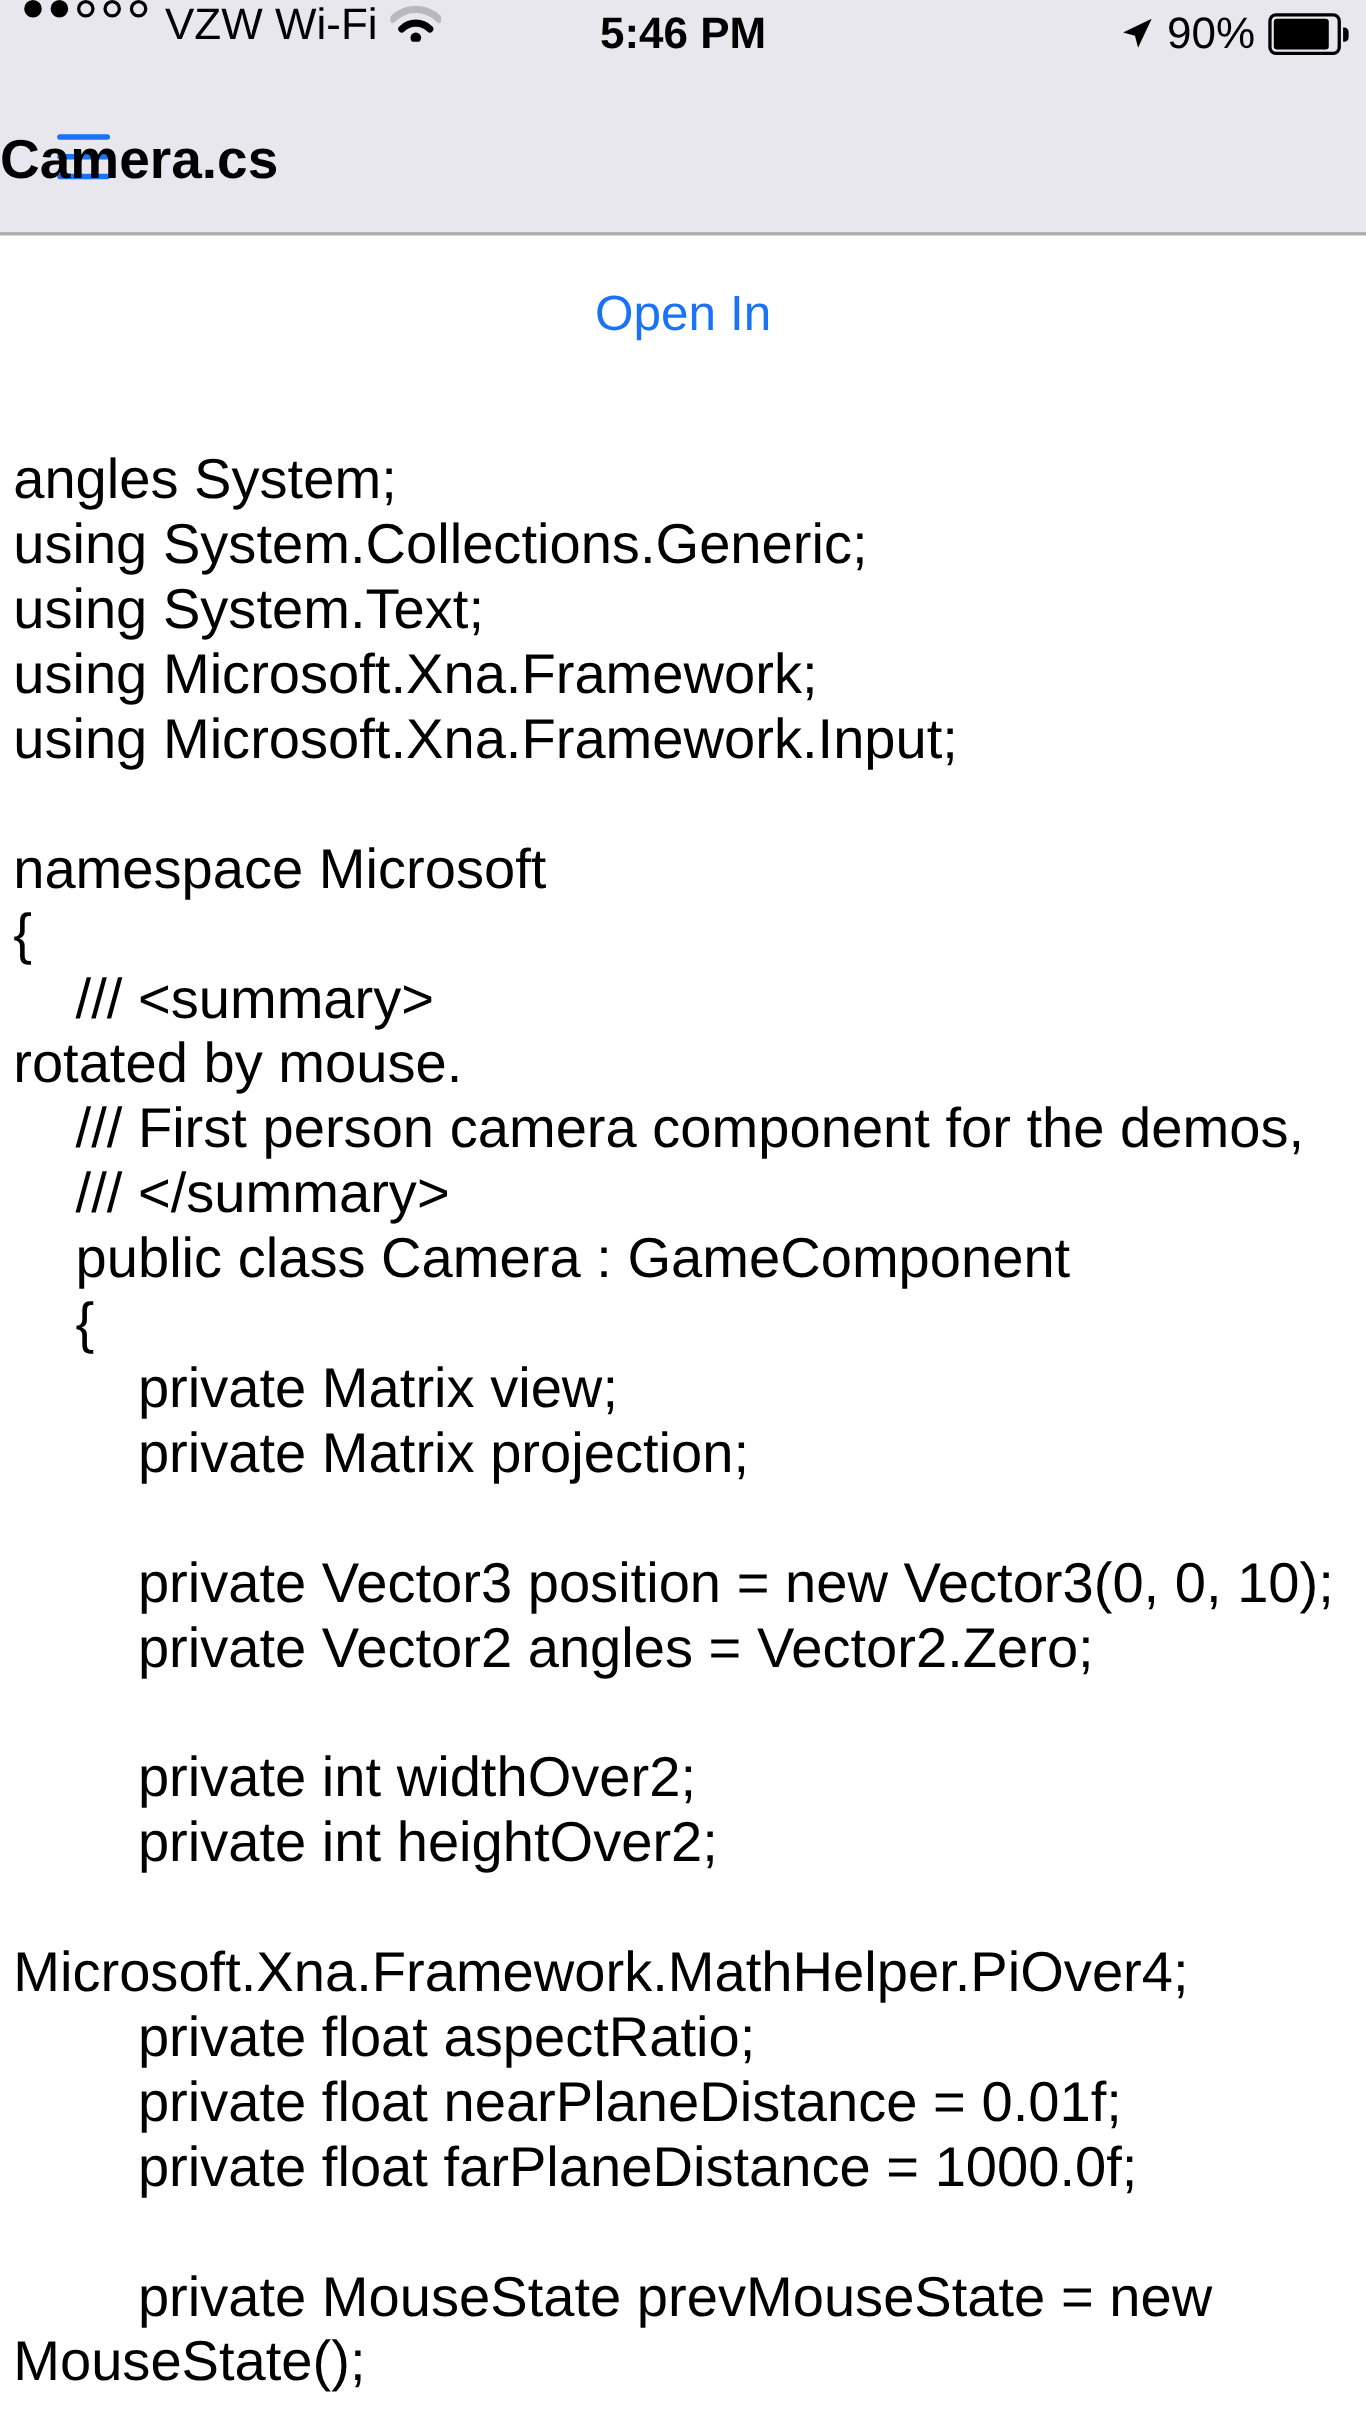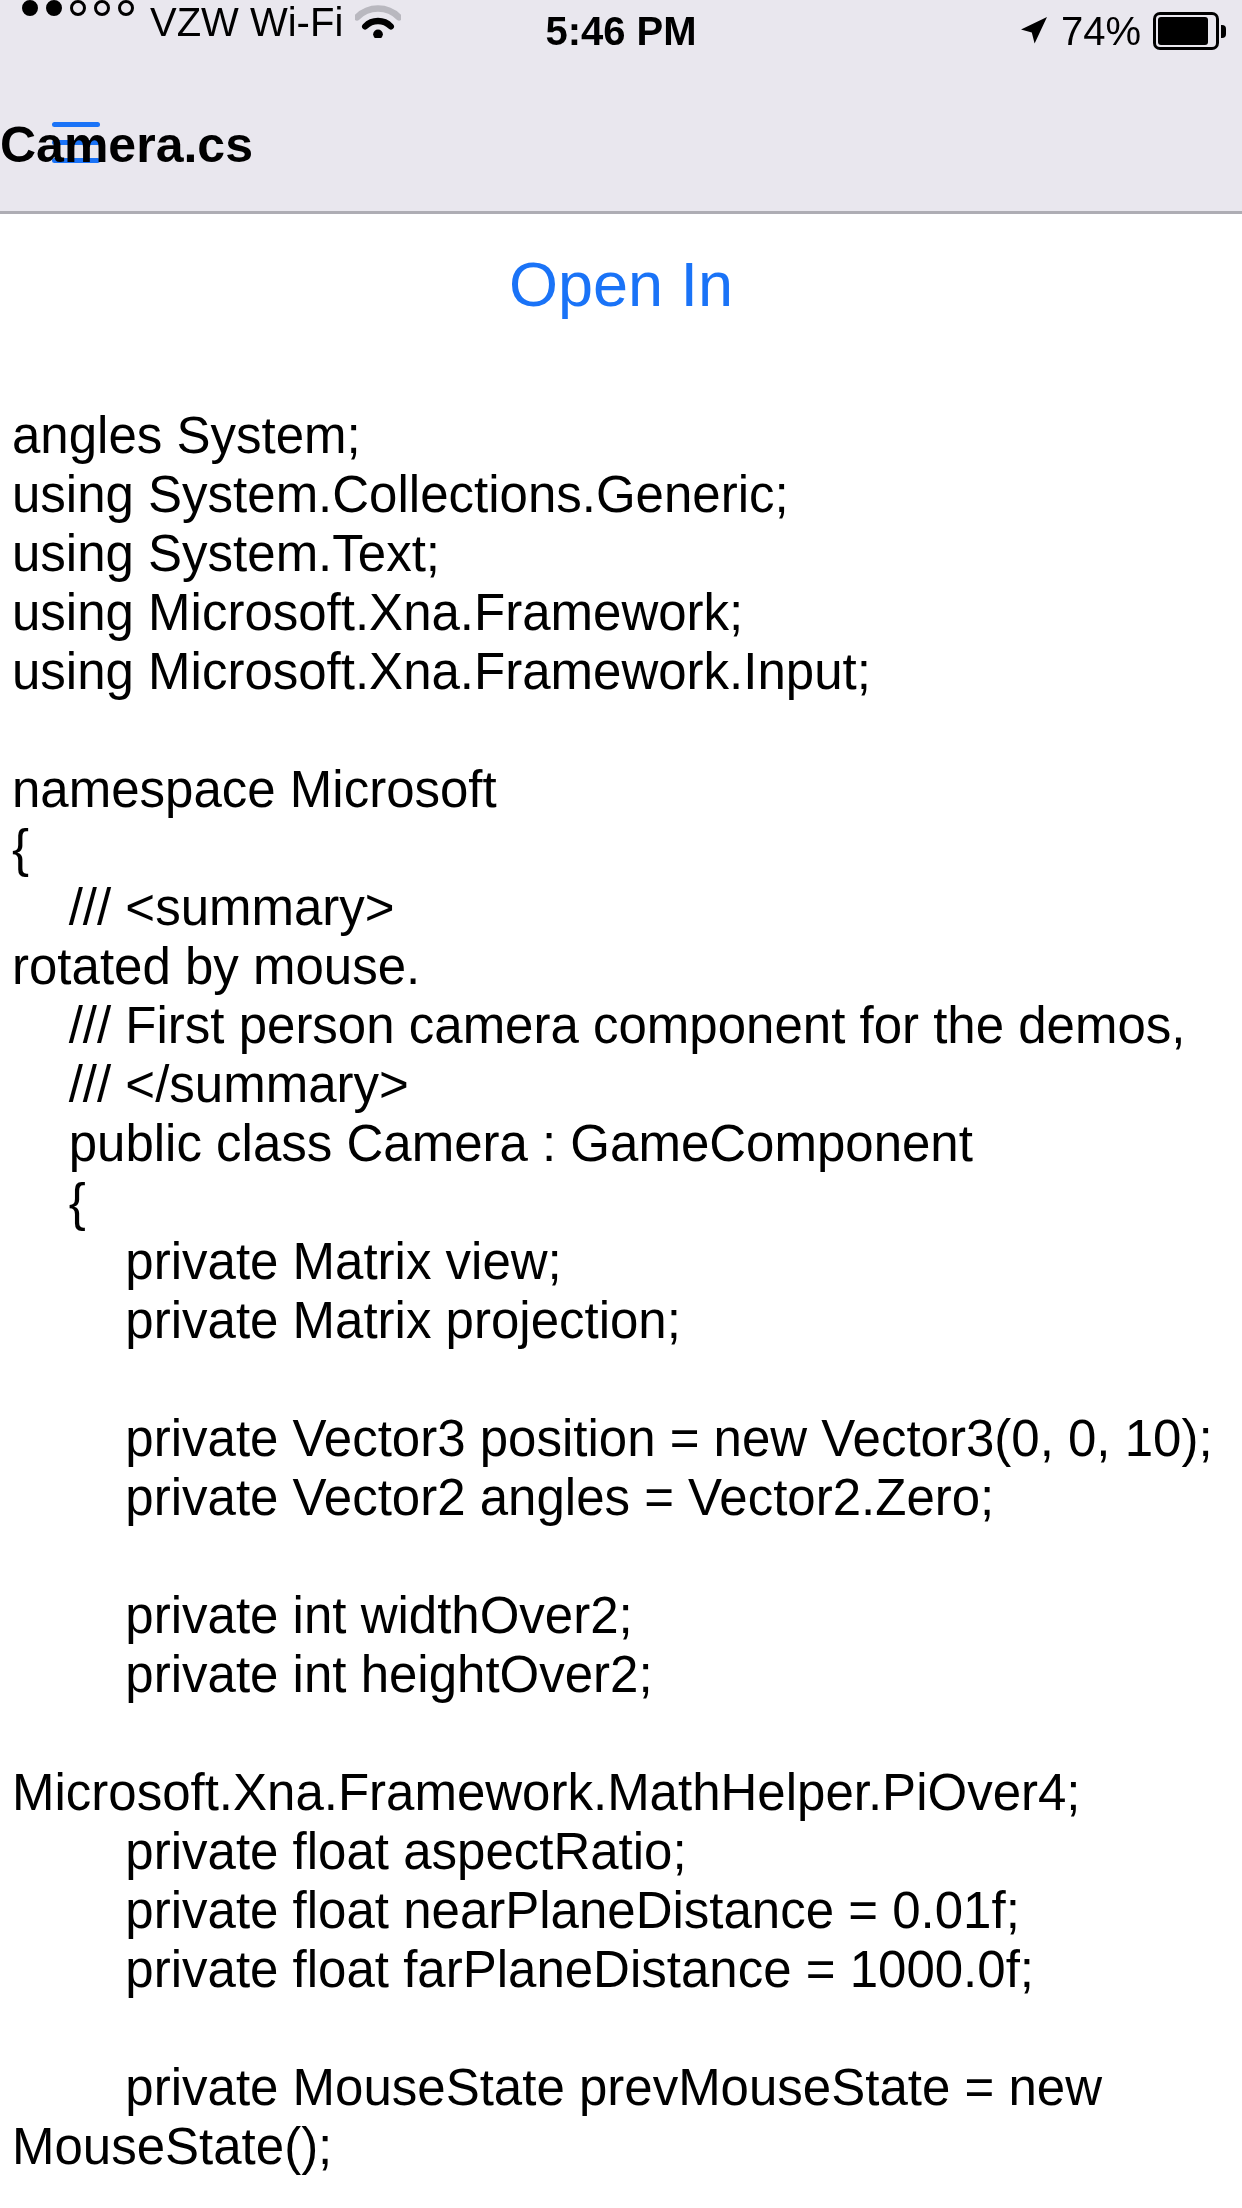--- a/index.html
+++ b/index.html
@@ -78,21 +78,21 @@
     position: absolute; left: 0; right: 0; top: 50%; transform: translateY(-36%);
     text-align: left; font-size: 50px; font-weight: 700; color: var(--text);
     white-space: nowrap;
   }
 
   
   .content { position: absolute; top: 217px; left: 0; right: 0; bottom: 0; overflow: hidden; }
   .open-in-row { margin-top: 38px; text-align: center; }
   .open-in-button {
     background: none; border: none; padding: 0; cursor: pointer;
-    color: var(--accent); font-size: 63px; line-height: 59px;
+    color: var(--accent); font-size: 45px; line-height: 59px;
     font-family: "Liberation Sans", "DejaVu Sans", sans-serif;
     text-align: right;
   }
   .code-view {
     margin-top: 92px; padding-left: 12px; padding-right: 0;
     font-size: 51px; line-height: 59px; color: var(--text);
   }
   .code-line { white-space: pre; min-height: 59px; }
 </style>
 </head>
@@ -114,21 +114,21 @@
         <path d="M1.5 12 A 23 23 0 0 1 34.5 12" stroke="#b9b8bf" stroke-width="5" fill="none" stroke-linecap="round"></path>
         <path d="M8 19 A 14 14 0 0 1 28 19" stroke="#000" stroke-width="5" fill="none" stroke-linecap="round"></path>
         <circle cx="18" cy="25.2" r="3.8" fill="#000"></circle>
       </svg>
     </div>
     <div class="sb-center">5:46 PM</div>
     <div class="sb-right">
       <svg width="32" height="32" viewBox="0 0 32 32">
         <path d="M30 2 L4 14.5 L14.8 17.4 L17.6 28.5 Z" fill="#000"></path>
       </svg>
-      <span>74%</span>
+      <span>90%</span>
       <span class="battery">
         <span class="battery-body">
             <span class="battery-fill" style="width: 90%;"></span>
           </span>
         <span class="battery-nub"></span>
       </span>
     </div>
   </div>
 
   <div class="nav-bar">

